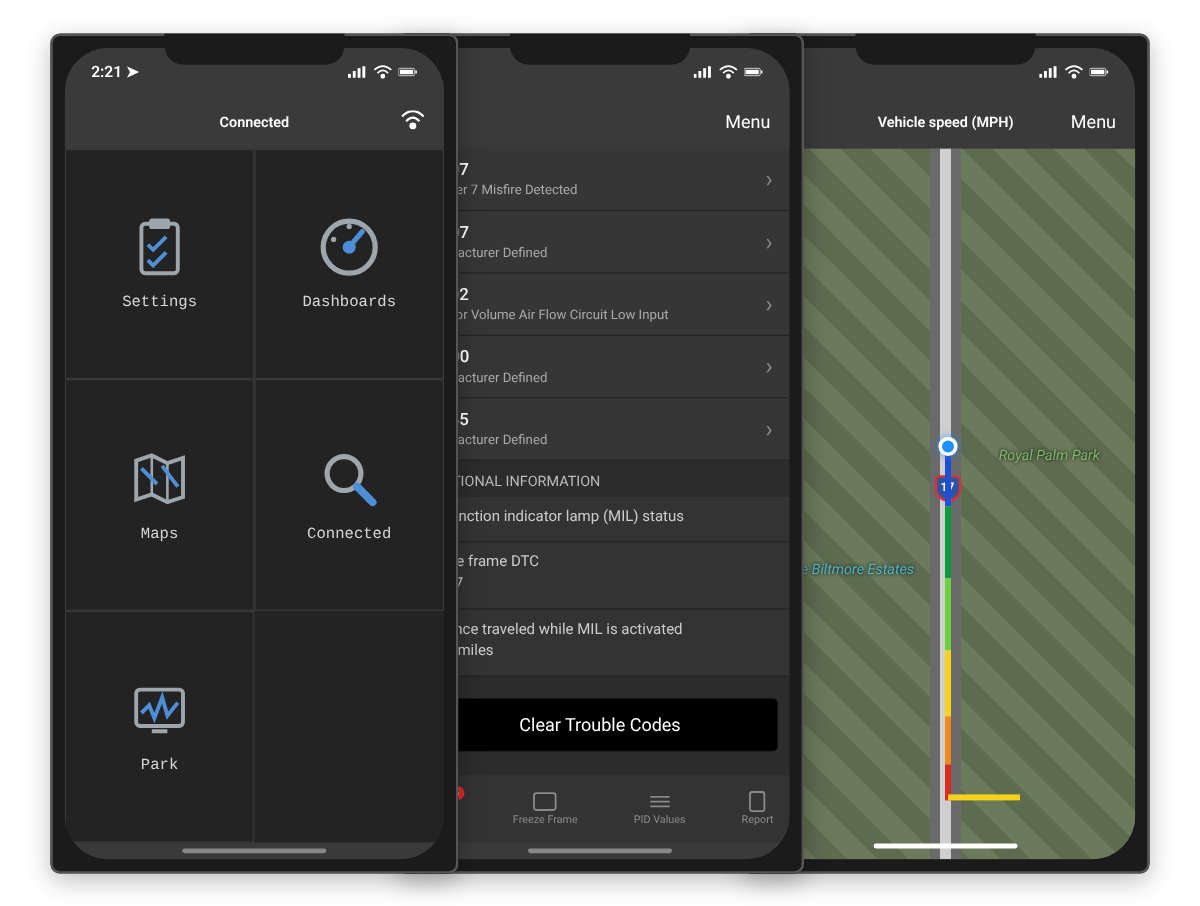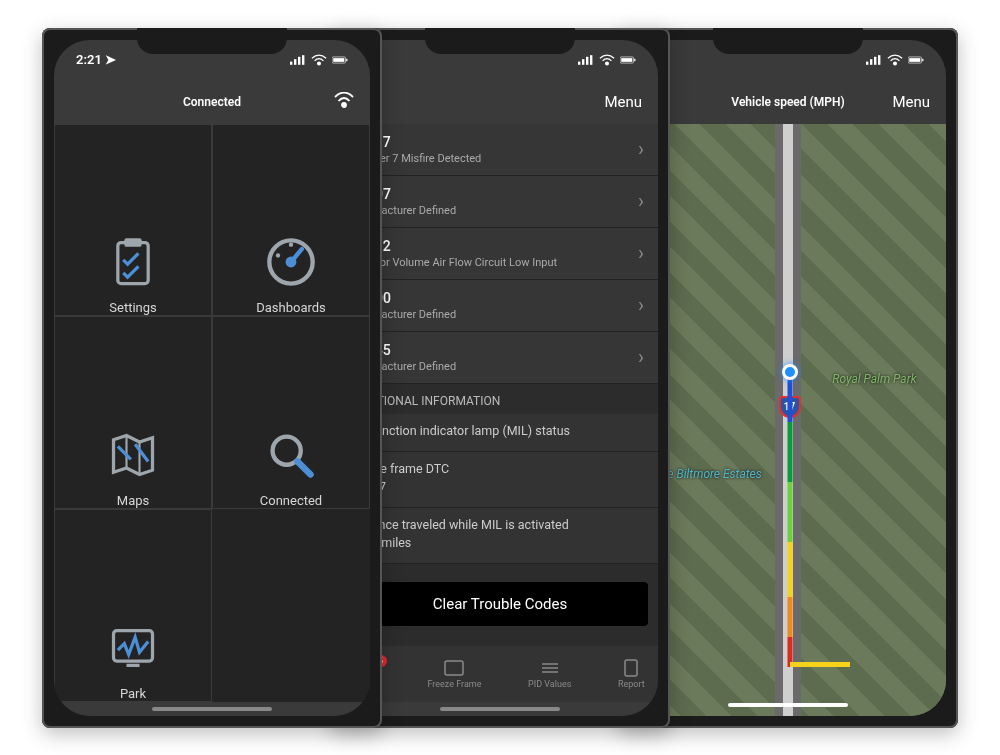--- a/index.html
+++ b/index.html
@@ -90,25 +90,26 @@
     display: grid;
     grid-template-columns: 1fr 1fr;
     grid-template-rows: repeat(3, 1fr);
     background: #232323;
   }
   .tile {
     border: 1px solid #3a3a3a;
     display: flex;
     flex-direction: column;
     align-items: center;
-    justify-content: flex-end;
+    justify-content: center;
     gap: 12px;
     color: #d6d6d6;
     font-size: 13px;
     cursor: pointer;
+    font-family: Liberation Mono, monospace;
   }
   .tile svg { width: 52px; height: 52px; }
   .bottom-bar {
     height: 56px;
     background: #3a3a3a;
     display: flex;
     align-items: center;
     justify-content: center;
     position: relative;
     color: #fff;

